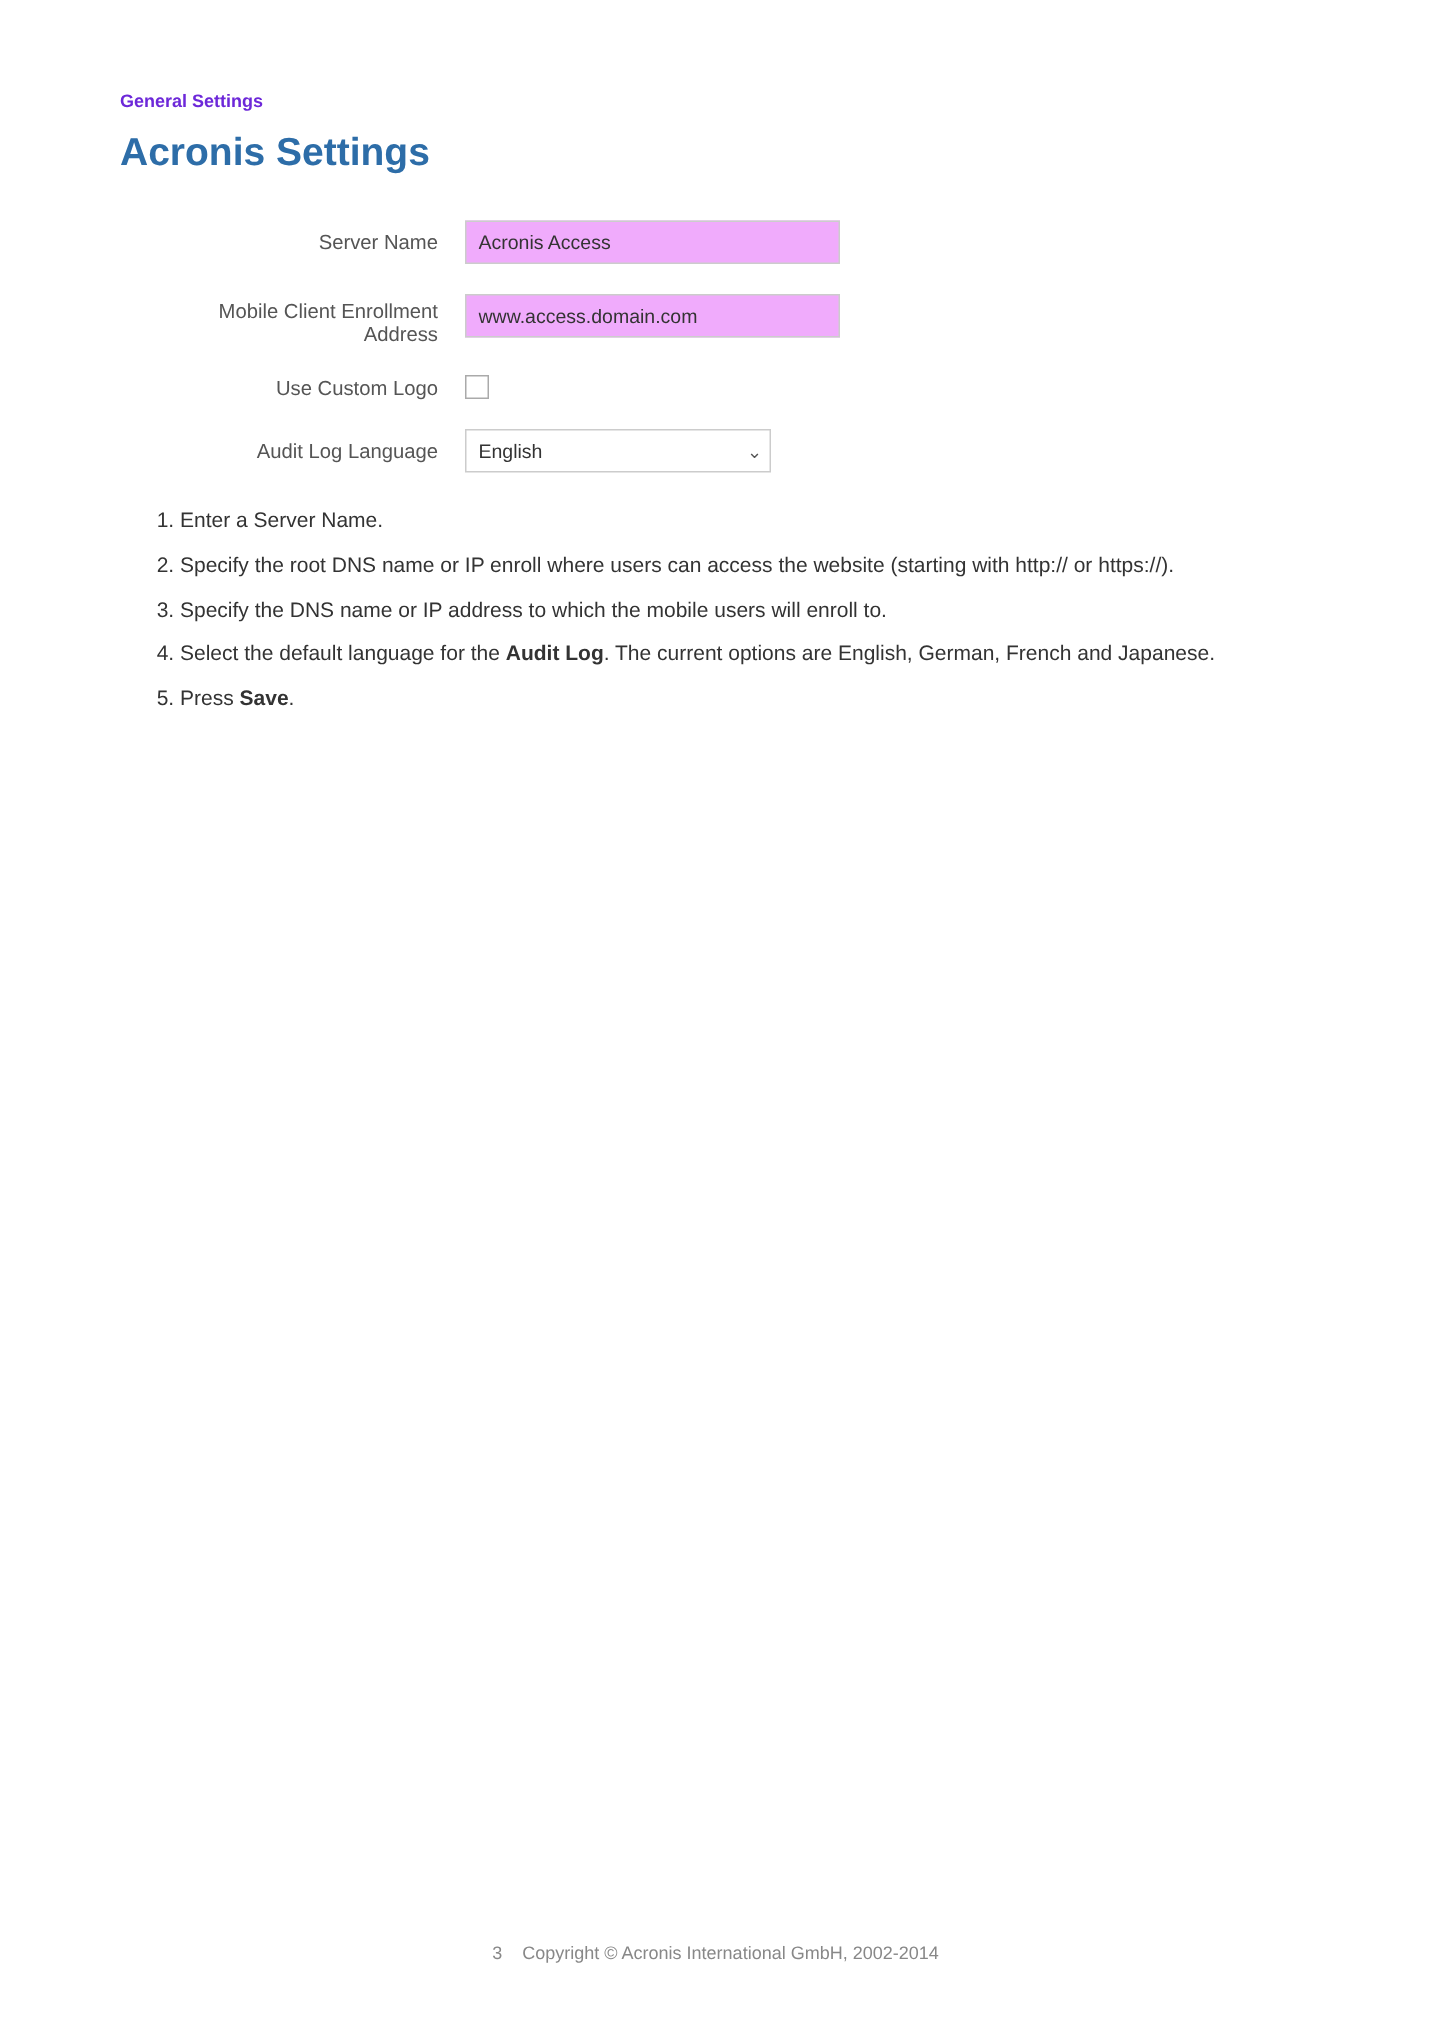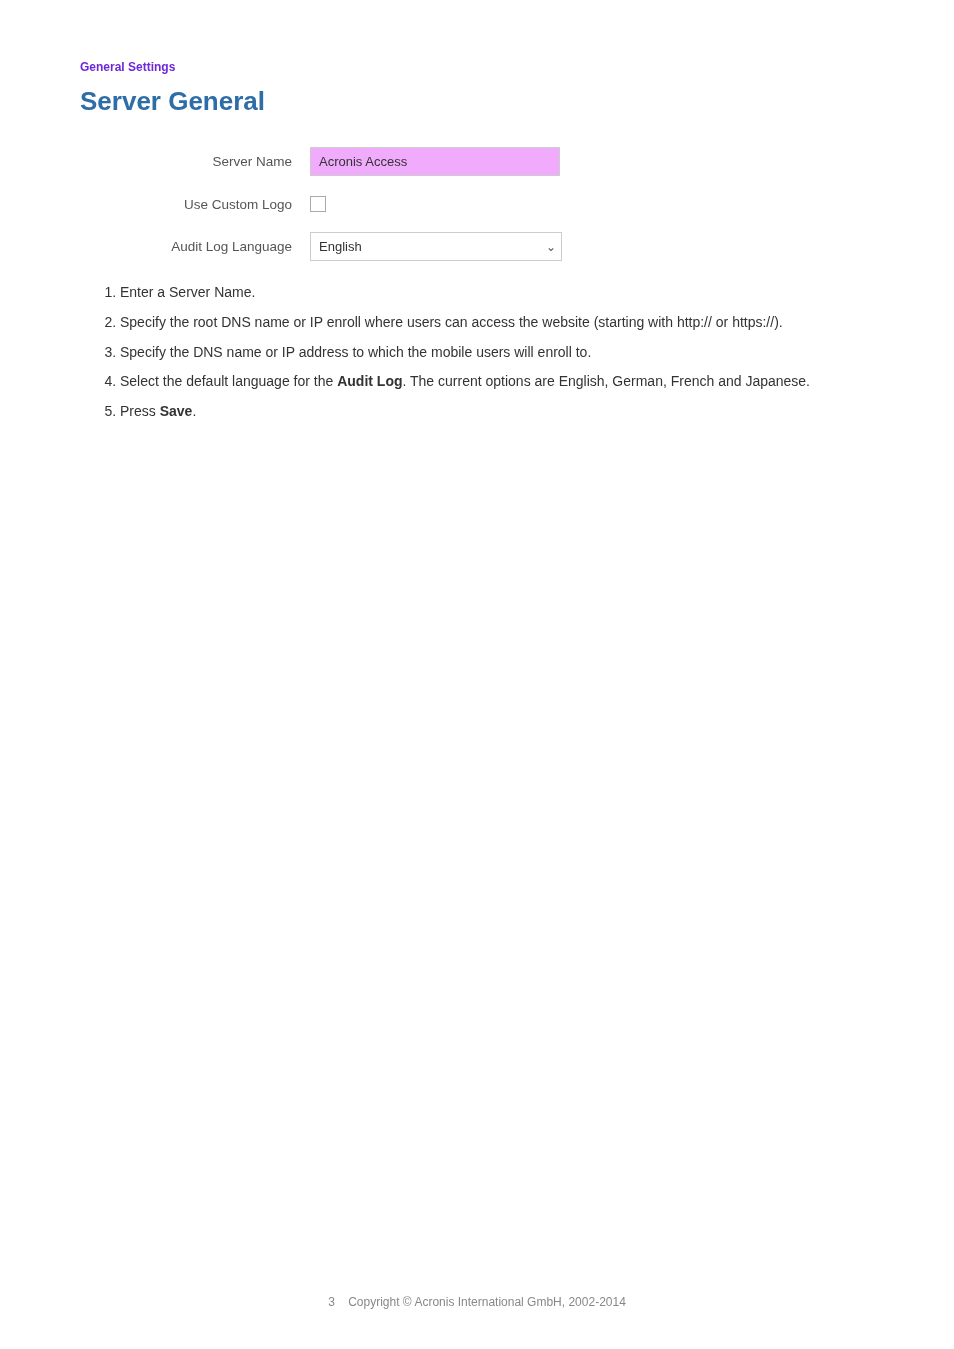--- a/index.html
+++ b/index.html
@@ -77,21 +77,21 @@
       background: #fff;
       cursor: pointer;
       appearance: none;
       -webkit-appearance: none;
       display: inline-block;
       vertical-align: middle;
     }
 
     .field-select-wrapper {
       position: relative;
-      width: 252px;
+      width: 204px;
     }
 
     .field-select {
       width: 100%;
       border: 1px solid #ccc;
       padding: 6px 28px 6px 8px;
       font-size: 13px;
       color: #333;
       background: #fff;
       appearance: none;
@@ -134,30 +134,36 @@
       text-align: center;
       font-size: 12px;
       color: #888;
     }
   </style>
 </head>
 <body>
 
 <div class="breadcrumb">General Settings</div>
 
-<h1 class="page-title">Server General</h1>
+<h1 class="page-title">Acronis Settings</h1>
 
 <div class="form-container">
 
   <div class="form-row">
     <label class="field-label">Server Name</label>
     <input type="text" class="field-input" value="Acronis Access" style="">
   </div>
 
 
+  <div class="form-row multiline">
+    <div class="field-label multiline">
+      Mobile Client Enrollment<br>Address
+    </div>
+    <input type="text" class="field-input" value="www.access.domain.com" style="">
+  </div>
 
   <div class="form-row">
     <label class="field-label">Use Custom Logo</label>
     <input type="checkbox" class="field-checkbox" style="">
   </div>
 
   <div class="form-row">
     <label class="field-label">Audit Log Language</label>
     <div class="field-select-wrapper">
       <select class="field-select">

